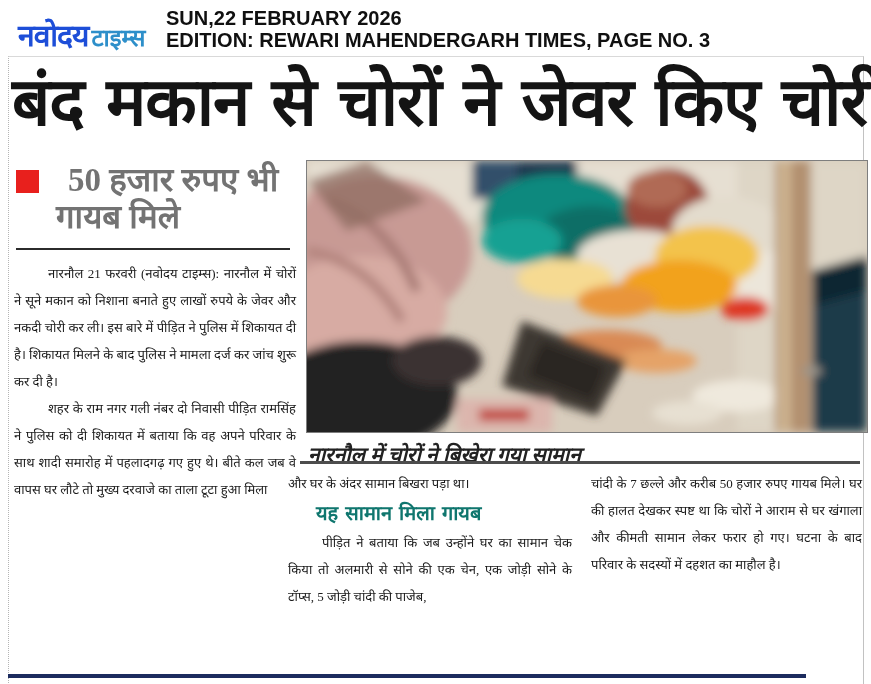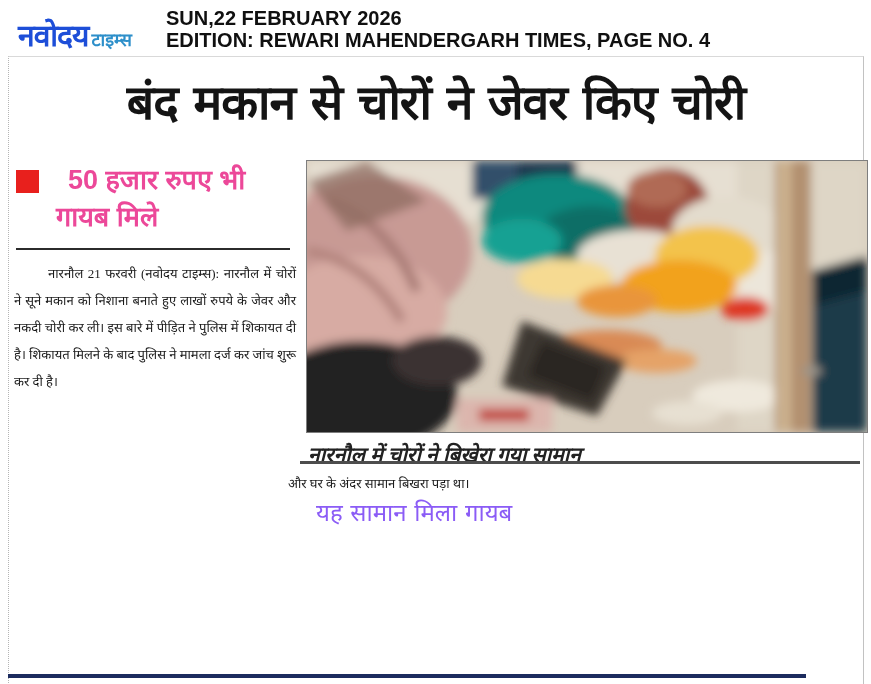--- a/index.html
+++ b/index.html
@@ -5,87 +5,88 @@
   html,body{margin:0;padding:0;background:#ffffff;}
   .page{position:relative;width:871px;height:684px;background:#ffffff;overflow:hidden;
         font-family:"Liberation Serif","DejaVu Serif",serif;color:#161616;}
 
   
   .masthead{position:absolute;left:0;top:0;width:871px;height:56px;background:#ffffff;}
   .logo{position:absolute;left:18px;top:14px;white-space:nowrap;}
   .logo-main{font-family:"DejaVu Sans","Liberation Sans",sans-serif;font-weight:800;
              font-size:30px;color:#1d4ed8;letter-spacing:-1px;}
   .logo-sub{font-family:"DejaVu Sans","Liberation Sans",sans-serif;font-weight:600;
-            font-size:18px;color:#2d8fca;margin-left:3px;}
+            font-size:24px;color:#2d8fca;margin-left:3px;}
   .mast-text{position:absolute;left:166px;top:7px;
              font-family:"Liberation Sans","DejaVu Sans",sans-serif;
              font-weight:700;font-size:20px;line-height:22px;color:#101010;}
 
   
   .frame{position:absolute;left:8px;top:56px;width:854px;height:628px;
          border-top:1px solid #d9d9d9;border-left:1px dotted #b5b5b5;border-right:1px solid #c2c2c2;}
 
   .headline{position:absolute;left:12px;top:56px;width:848px;margin:0;
             font-family:"DejaVu Sans","Liberation Sans",sans-serif;
-            font-weight:800;font-size:48px;line-height:92px;color:#141414;
+            font-weight:800;font-size:67px;line-height:92px;color:#141414;
             text-align:center;letter-spacing:-1px;white-space:nowrap;}
 
   
   .col-left{position:absolute;left:14px;top:156px;width:282px;}
   .bullet{position:absolute;left:2px;top:14px;width:23px;height:23px;background:#e8201d;}
   .subhead{margin:6px 0 0 0;padding-left:42px;text-indent:12px;
-           font-family:Liberation Sans, sans-serif;
-           font-weight:800;font-size:27px;line-height:37px;color:#ec4899;}
+           font-family:Liberation Serif, serif;
+           font-weight:800;font-size:33px;line-height:37px;color:#737373;}
   .subhead-rule{margin:12px 0 10px 2px;border:none;border-top:2px solid #2b2b2b;width:274px;}
   .body-par{margin:0;font-size:13px;line-height:27px;text-align:justify;text-indent:34px;
             color:#1b1b1b;}
   .no-indent{text-indent:0;}
 
   
   .photo-fig{position:absolute;left:300px;top:154px;width:648px;margin:6px;}
   .photo-box{width:560px;height:271px;border:1px solid #7e7e7e;display:block;background:#d8cdbd;}
   .photo-caption{display:block;margin:7px 0 0 2px;
                  font-family:"Liberation Serif","DejaVu Serif",serif;
                  font-style:italic;font-weight:700;font-size:21px;color:#222;}
   .caption-rule{position:absolute;left:300px;top:461px;width:560px;height:3px;background:#4d4d4d;}
 
   
   .col-mid{position:absolute;left:288px;top:470px;width:284px;}
   .col-right{position:absolute;left:591px;top:470px;width:271px;}
   .mid-subhead{margin:3px 0 2px 0;text-indent:28px;
                font-family:"DejaVu Sans","Liberation Sans",sans-serif;
-               font-weight:400;font-size:24px;line-height:27px;color:#8b5cf6;}
+               font-weight:700;font-size:20px;line-height:27px;color:#0f766e;}
 
   
   .bottom-rule{position:absolute;left:8px;top:674px;width:798px;height:4px;background:#1c2b5e;}
 </style>
 </head>
 <body>
 
 <div class="page">
 
   <header class="masthead">
     <div class="logo">
       <span class="logo-main">नवोदय</span><span class="logo-sub">टाइम्स</span>
     </div>
     <div class="mast-text">
       <div>SUN,22 FEBRUARY 2026</div>
-      <div>EDITION: REWARI MAHENDERGARH TIMES, PAGE NO. 4</div>
+      <div>EDITION: REWARI MAHENDERGARH TIMES, PAGE NO. 3</div>
     </div>
   </header>
 
   <div class="frame"></div>
 
   <h1 class="headline">बंद मकान से चोरों ने जेवर किए चोरी</h1>
 
   <div class="col-left">
     <span class="bullet"></span>
     <h2 class="subhead">50 हजार रुपए भी गायब मिले</h2>
     <hr class="subhead-rule">
     <p class="body-par">नारनौल 21 फरवरी (नवोदय टाइम्स): नारनौल में चोरों ने सूने मकान को निशाना बनाते हुए लाखों रुपये के जेवर और नकदी चोरी कर ली। इस बारे में पीड़ित ने पुलिस में शिकायत दी है। शिकायत मिलने के बाद पुलिस ने मामला दर्ज कर जांच शुरू कर दी है।</p>
+    <p class="body-par">शहर के राम नगर गली नंबर दो निवासी पीड़ित रामसिंह ने पुलिस को दी शिकायत में बताया कि वह अपने परिवार के साथ शादी समारोह में पहलादगढ़ गए हुए थे। बीते कल जब वे वापस घर लौटे तो मुख्य दरवाजे का ताला टूटा हुआ मिला</p>
   </div>
 
   <figure class="photo-fig">
     <svg class="photo-box" viewBox="0 0 560 271" preserveAspectRatio="none" xmlns="http://www.w3.org/2000/svg">
       <defs>
         <filter id="pb" x="-15%" y="-15%" width="130%" height="130%">
             <feGaussianBlur stdDeviation="5"></feGaussianBlur>
           </filter>
       </defs>
       <rect width="560" height="271" fill="#d8cdbd"></rect>
@@ -132,18 +133,22 @@
       </g>
     </svg>
     <figcaption class="photo-caption">नारनौल में चोरों ने बिखेरा गया सामान</figcaption>
   </figure>
 
   <div class="caption-rule"></div>
 
   <div class="col-mid">
     <p class="body-par no-indent">और घर के अंदर सामान बिखरा पड़ा था।</p>
     <h3 class="mid-subhead">यह सामान मिला गायब</h3>
+    <p class="body-par">पीड़ित ने बताया कि जब उन्होंने घर का सामान चेक किया तो अलमारी से सोने की एक चेन, एक जोड़ी सोने के टॉप्स, 5 जोड़ी चांदी की पाजेब,</p>
   </div>
 
+  <div class="col-right">
+    <p class="body-par no-indent">चांदी के 7 छल्ले और करीब 50 हजार रुपए गायब मिले। घर की हालत देखकर स्पष्ट था कि चोरों ने आराम से घर खंगाला और कीमती सामान लेकर फरार हो गए। घटना के बाद परिवार के सदस्यों में दहशत का माहौल है।</p>
+  </div>
 
   <div class="bottom-rule"></div>
 
 </div>
 
 </body></html>

